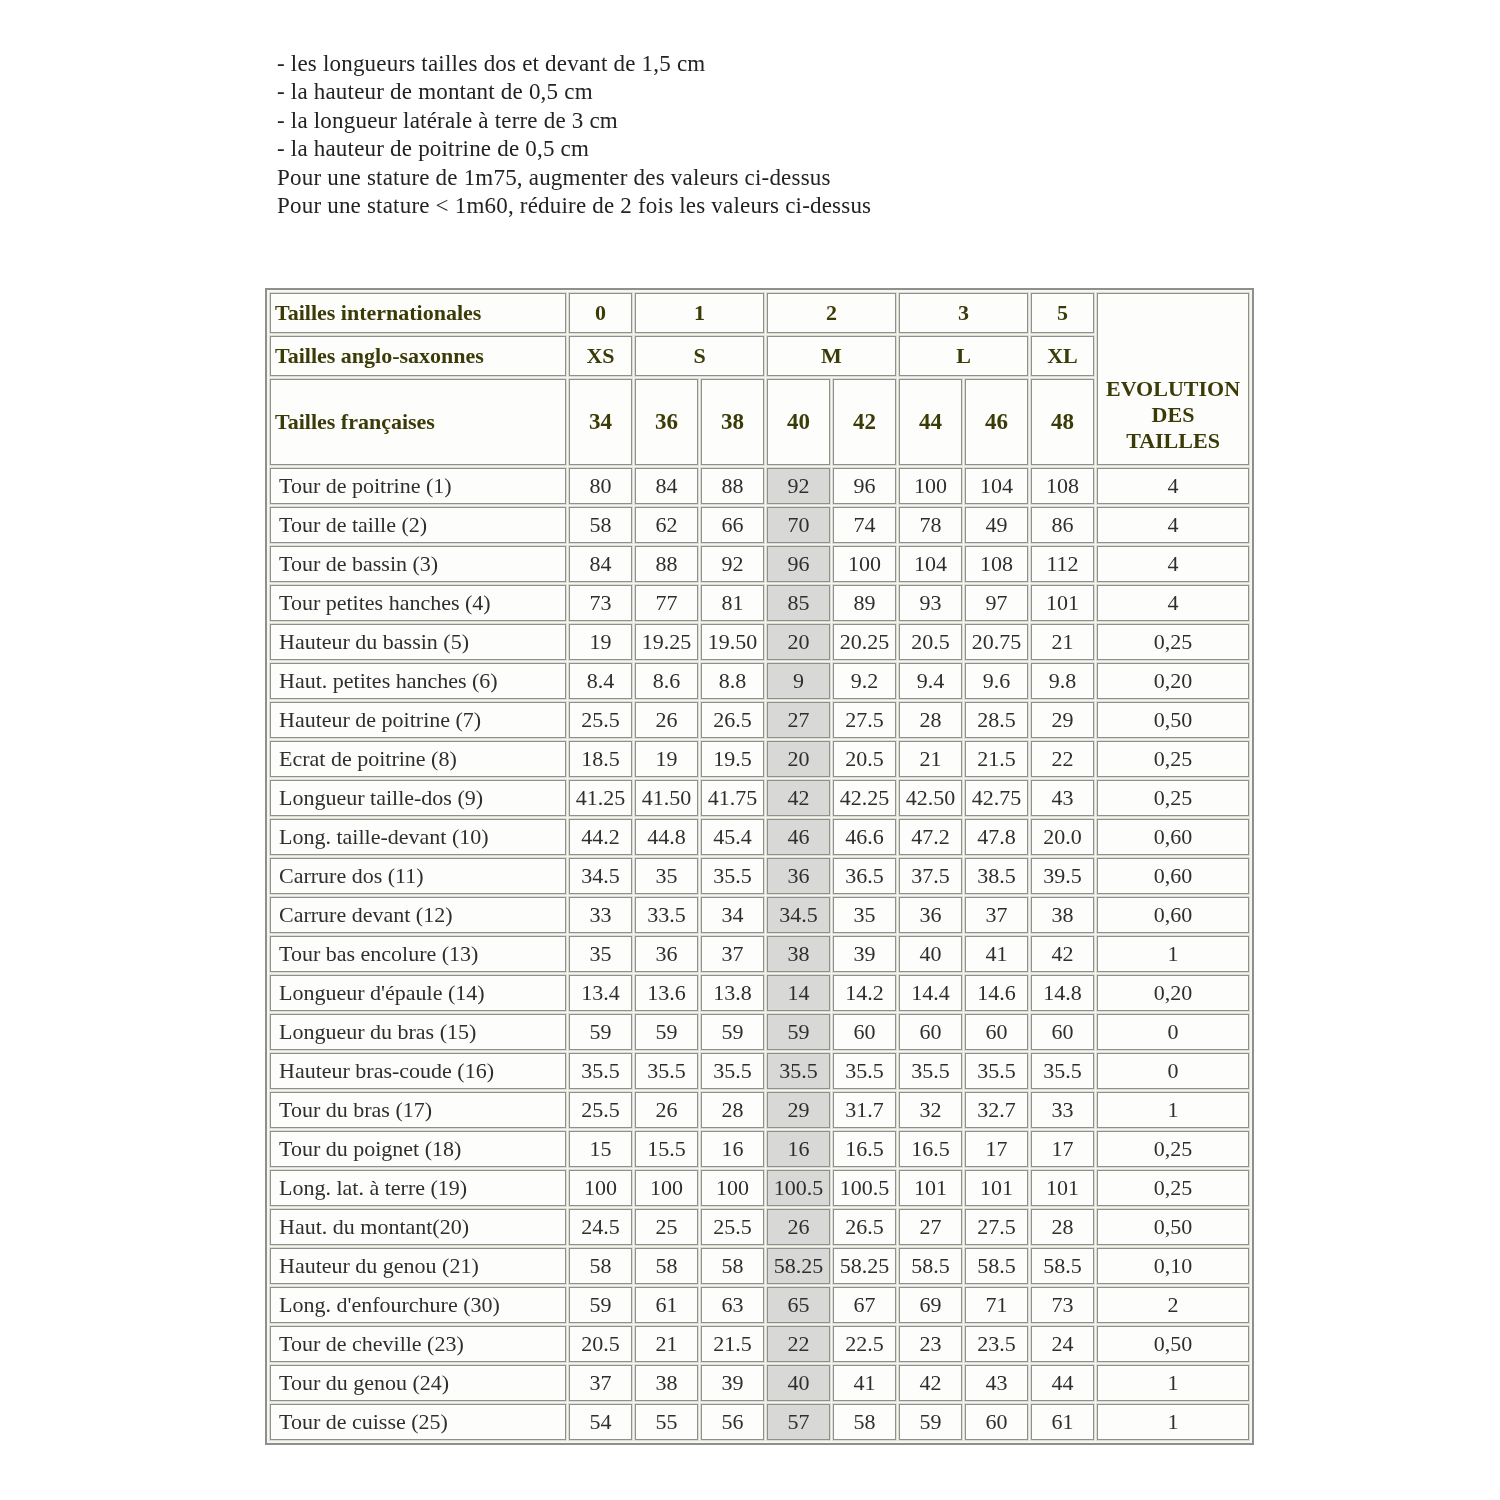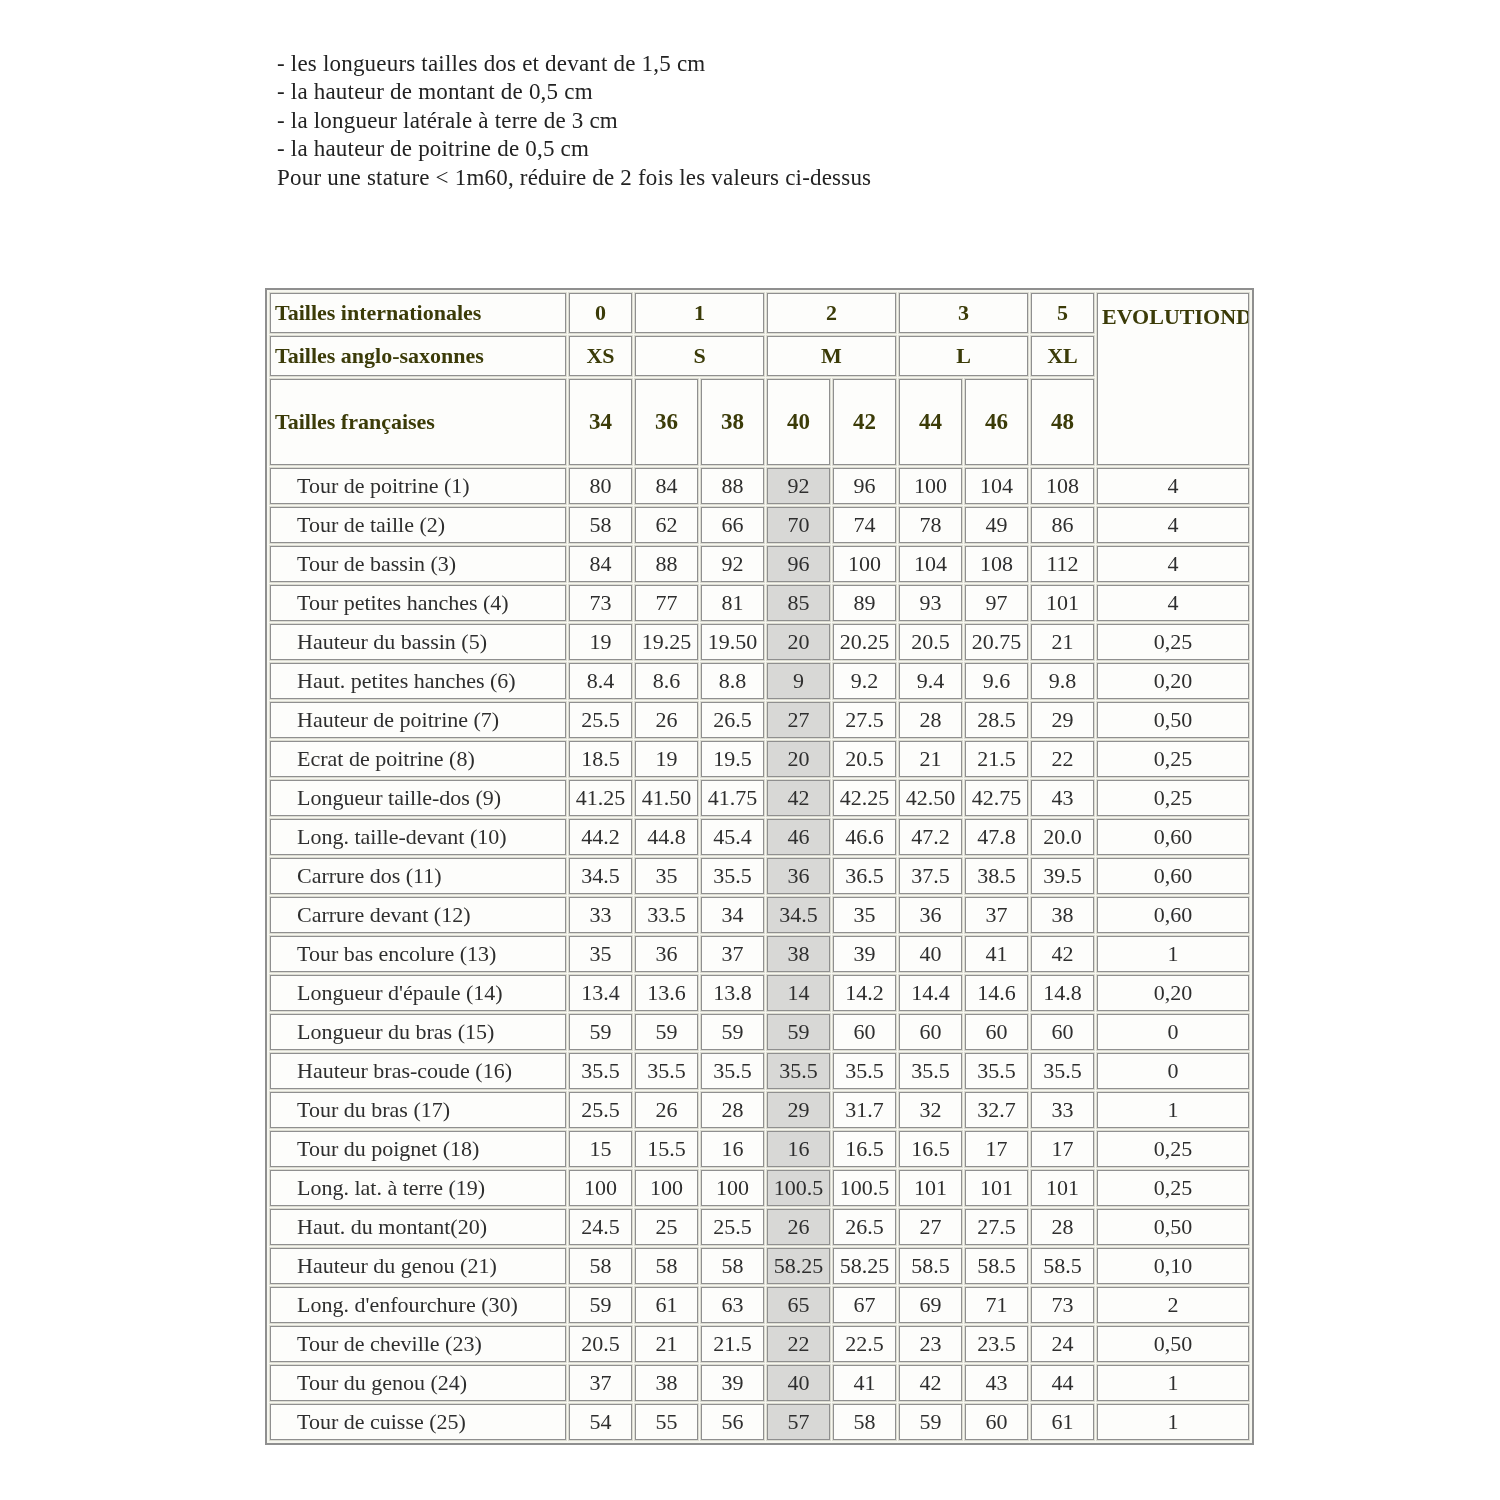--- a/index.html
+++ b/index.html
@@ -53,41 +53,43 @@
     font-weight: bold;
   }
   td.hlabel { text-align: left; padding-left: 8px; }
   td.hval   { text-align: center; }
   tr.hr1 td, tr.hr2 td { height: 38px; }
   tr.hr3 td { height: 84px; }
   tr.hr3 td.hval { font-size: 23px; }
   td.evo-head { vertical-align: middle; text-align: center; }
   td.evo-head .stack {
     display: flex;
-    justify-content: flex-start;
+    flex-direction: column;
+    justify-content: flex-end;
     height: 150px;
     padding: 6px 0;
     font-size: 22px;
   }
   
   tbody td { height: 34px; text-align: center; color: #2e2e2e; }
-  tbody td.lbl { text-align: left; padding-left: 26px; }
+  tbody td.lbl { text-align: left; padding-left: 8px; }
   tbody td.hl { background: #d8d8d6; }
   tbody td.evo-val { background: #fdfdfb; }
 </style>
 </head>
 <body>
 
 <div class="page">
 
   <div class="intro">
     <div>- les longueurs tailles dos et devant de 1,5 cm</div>
     <div>- la hauteur de montant de 0,5 cm</div>
     <div>- la longueur latérale à terre de 3 cm</div>
     <div>- la hauteur de poitrine de 0,5 cm</div>
+    <div>Pour une stature de 1m75, augmenter des valeurs ci-dessus</div>
     <div>Pour une stature &lt; 1m60, réduire de 2 fois les valeurs ci-dessus</div>
   </div>
 
   <table class="size-table">
     <colgroup>
       <col style="width:296px">
       <col style="width:63px">
         <col style="width:63px">
         <col style="width:63px">
         <col style="width:63px">

